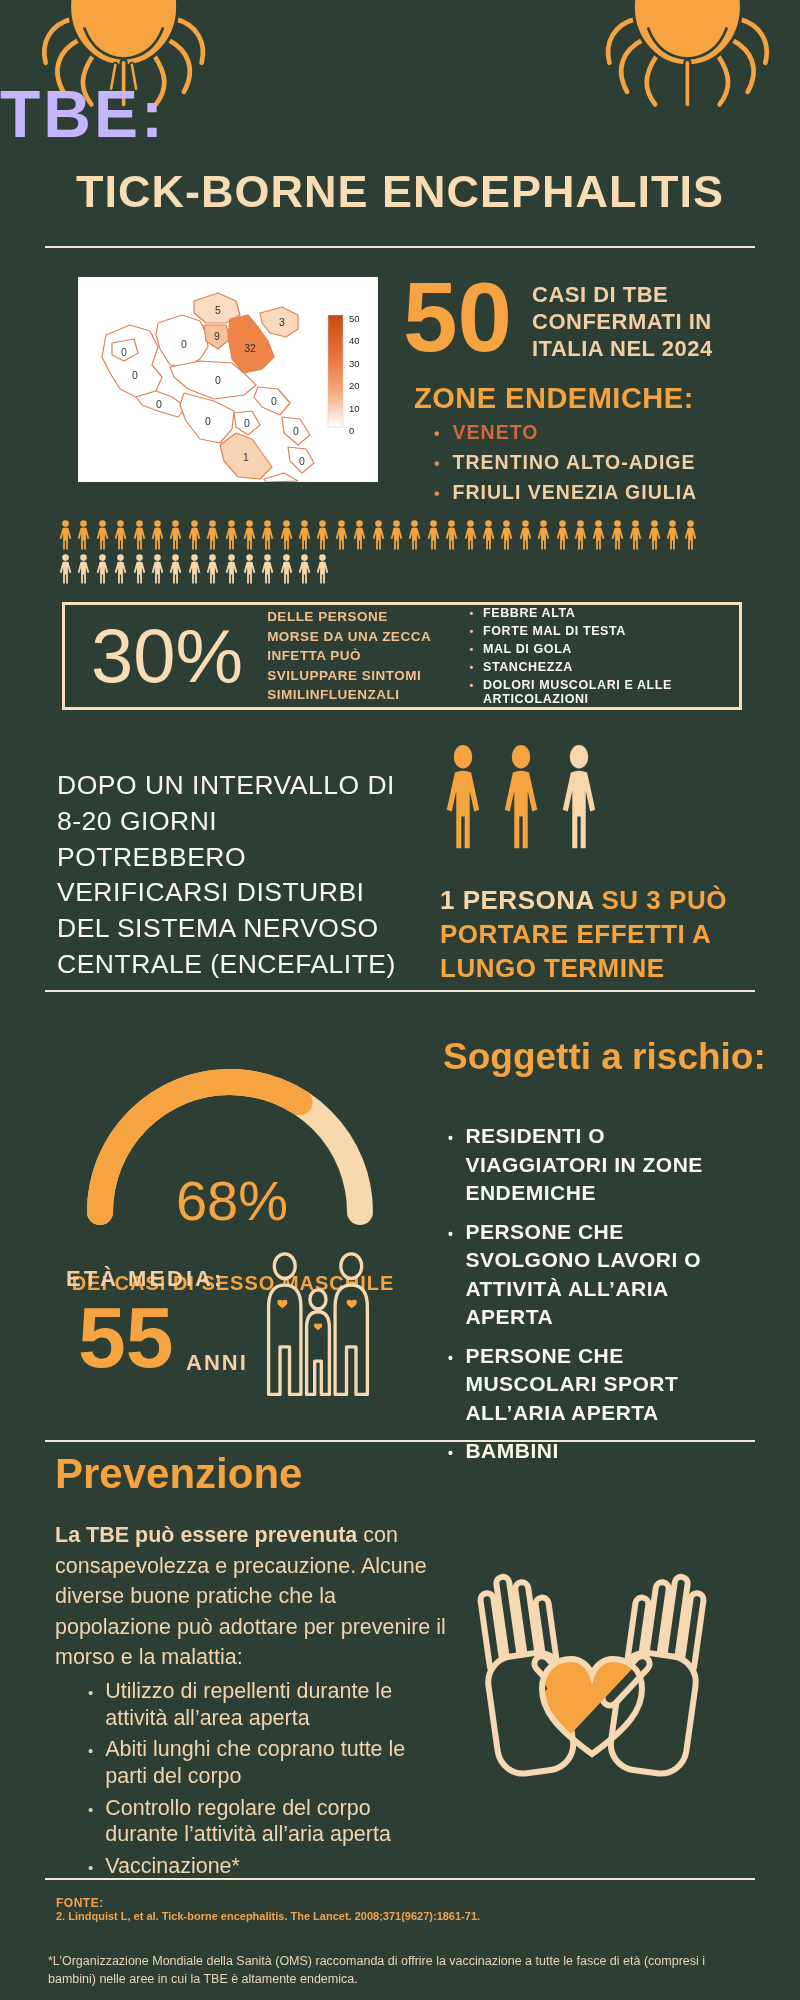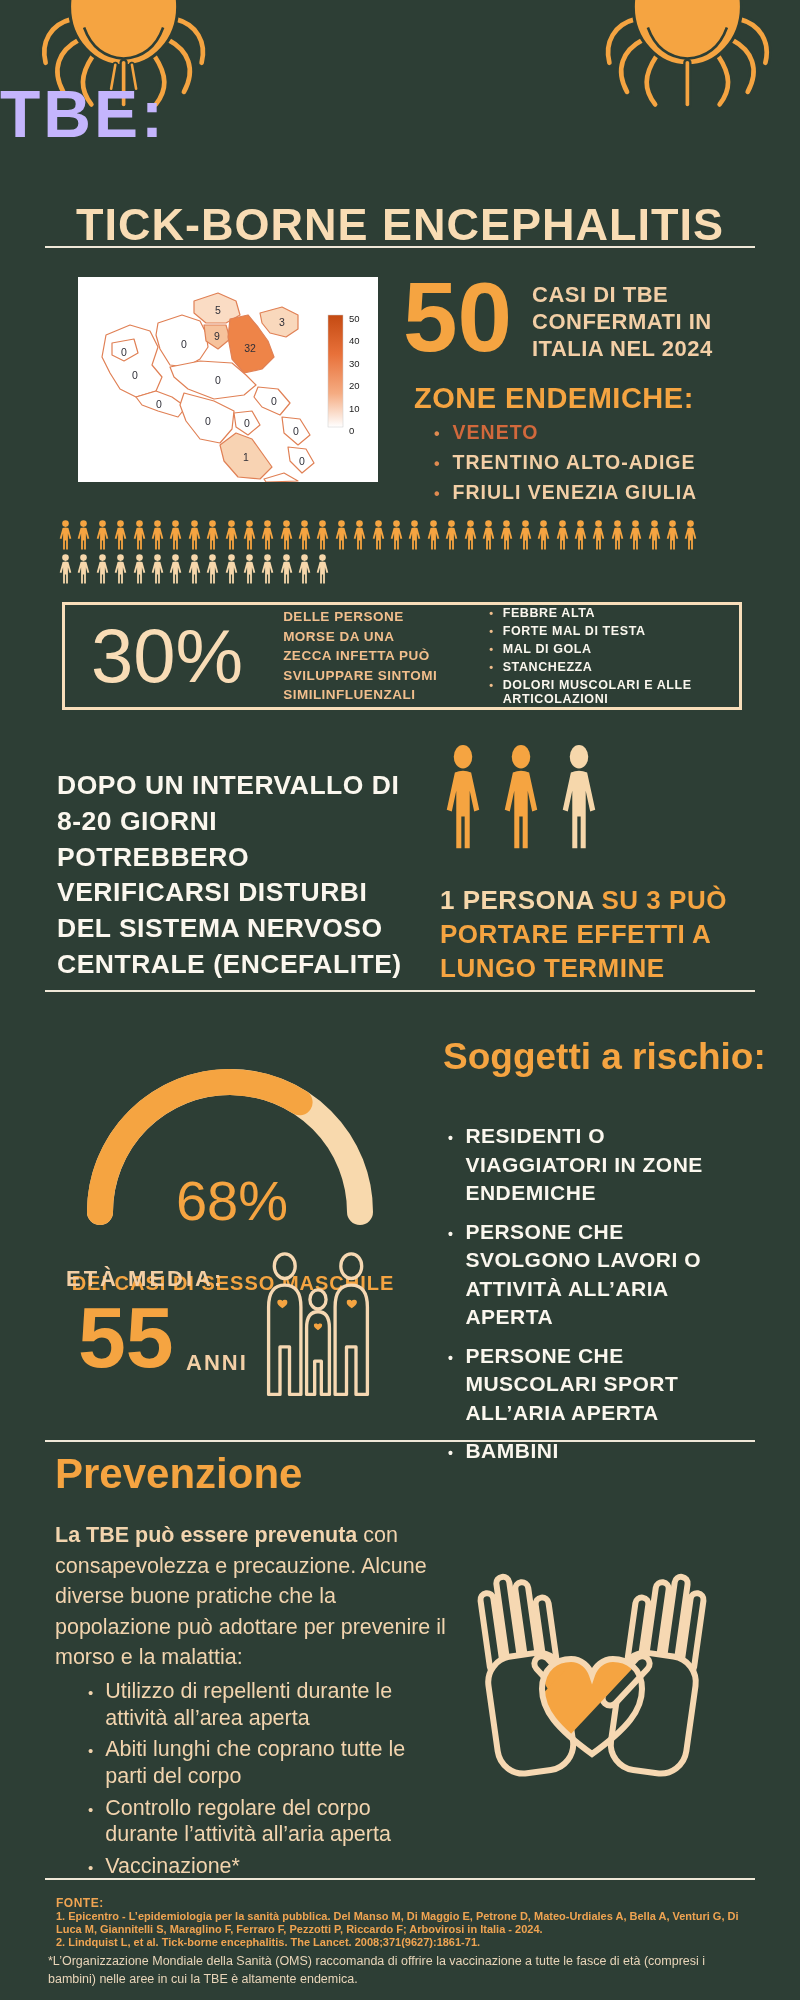--- a/index.html
+++ b/index.html
@@ -8,21 +8,21 @@
   .abs{position:absolute;}
 
   
   .tick{position:absolute;top:-10px;width:185px;height:130px;}
   .tick.right{transform:scaleX(-1);}
 
   
   .title{left:0;top:76px;width:800px;text-align:left;color:#c4b5fd;
          font-size:66px;font-weight:bold;letter-spacing:3px;}
   .subtitle{left:0;top:166px;width:800px;text-align:center;color:#F8DCB4;
-            font-size:45px;font-weight:bold;letter-spacing:1px;margin-top:33px;}
+            font-size:45px;font-weight:bold;letter-spacing:1px;}
   .divider{height:2px;background:#EFE8D8;left:45px;width:710px;}
 
   
   .map-panel{left:78px;top:277px;width:300px;height:205px;background:#ffffff;}
   .ml{font-size:10.5px;fill:#2F2F38;text-anchor:middle;font-family:"Liberation Sans",sans-serif;}
   .lt{font-size:9.5px;fill:#222;font-family:"Liberation Sans",sans-serif;}
 
   
   .big-number{left:403px;top:268px;color:#F5A441;font-size:98px;font-weight:bold;line-height:1;}
   .big-number-label{left:532px;top:282px;width:195px;color:#F3CFA6;font-size:22px;
@@ -36,32 +36,32 @@
 
   
   .people-row{position:absolute;left:58px;display:flex;gap:3.4px;}
   .pp{width:15px;height:30px;}
   .pp.o{fill:#F5A441;color:#F5A441;}
   .pp.c{fill:#F6D7AB;color:#F6D7AB;}
   .pp.big{width:42px;height:106px;}
 
   
   .symptoms-box{left:62px;top:602px;width:674px;height:102px;border:3px solid #F8DEBA;
-                display:flex;align-items:center;gap:16px;}
+                display:flex;align-items:center;}
   .symptoms-percent{margin-left:26px;color:#F8DCB6;font-size:76px;font-weight:300;line-height:1;}
   .symptoms-lead{margin-left:24px;width:200px;color:#F2BF8D;font-size:13.5px;font-weight:bold;
                  line-height:1.45;letter-spacing:0.5px;}
   .symptoms-list{margin-left:34px;width:320px;display:flex;flex-direction:column;gap:4px;}
   .symptom-item{display:flex;align-items:baseline;color:#FBF7EE;font-size:12.5px;
                 font-weight:bold;letter-spacing:0.6px;}
   .symptom-item .dot{color:#F2BF8D;margin-right:9px;font-size:11px;}
 
   
   .dopo-text{left:57px;top:768px;width:352px;color:#FBF7EE;font-size:26.5px;
-             font-weight:bold;line-height:1.35;letter-spacing:0.5px;}
+             font-weight:normal;line-height:1.35;letter-spacing:0.5px;}
   .trio{left:442px;top:744px;display:flex;gap:16px;}
   .trio-stat{left:440px;top:884px;width:300px;font-size:26px;font-weight:bold;
              line-height:1.3;letter-spacing:0.5px;color:#F5A441;}
   .trio-stat .hl-cream{color:#F6D7AB;}
 
   
   .gauge-svg{left:72px;top:1050px;}
   .gauge-value{left:72px;top:1168px;width:320px;text-align:center;color:#F5A441;
                font-size:56px;font-weight:300;}
   .gauge-caption{left:60px;top:1272px;width:346px;text-align:center;color:#F5A441;
@@ -540,18 +540,17 @@
       <ellipse cx="106" cy="120" rx="24" ry="20" fill="#F5A441"></ellipse>
       <polygon points="58,160 150,62 184,96 92,194" fill="#F5A441"></polygon>
     </g>
     <path d="M130,196 C94,170 80,152 80,131 C80,110 95,101 109,101 C119,101 127,108 130,117 C133,108 141,101 151,101 C165,101 180,110 180,131 C180,152 166,170 130,196 Z" fill="none" stroke="#F6D8B2" stroke-width="6"></path>
   </svg>
 
   <div class="abs divider" style="top:1878px"></div>
 
   <div class="abs fonte-label">FONTE:</div>
   <div class="abs sources">
-    <div>1. Epicentro - L’epidemiologia per la sanità pubblica. Del Manso M, Di Maggio E, Petrone D, Mateo-Urdiales A, Bella A, Venturi G, Di Luca M, Giannitelli S, Maraglino F, Ferraro F, Pezzotti P, Riccardo F; Arbovirosi in Italia - 2024.</div>
     <div>2. Lindquist L, et al. Tick-borne encephalitis. The Lancet. 2008;371(9627):1861-71.</div>
   </div>
   <div class="abs note">*L’Organizzazione Mondiale della Sanità (OMS) raccomanda di offrire la vaccinazione a tutte le fasce di età (compresi i bambini) nelle aree in cui la TBE è altamente endemica.</div>
 
 </div>
 
 </body></html>

